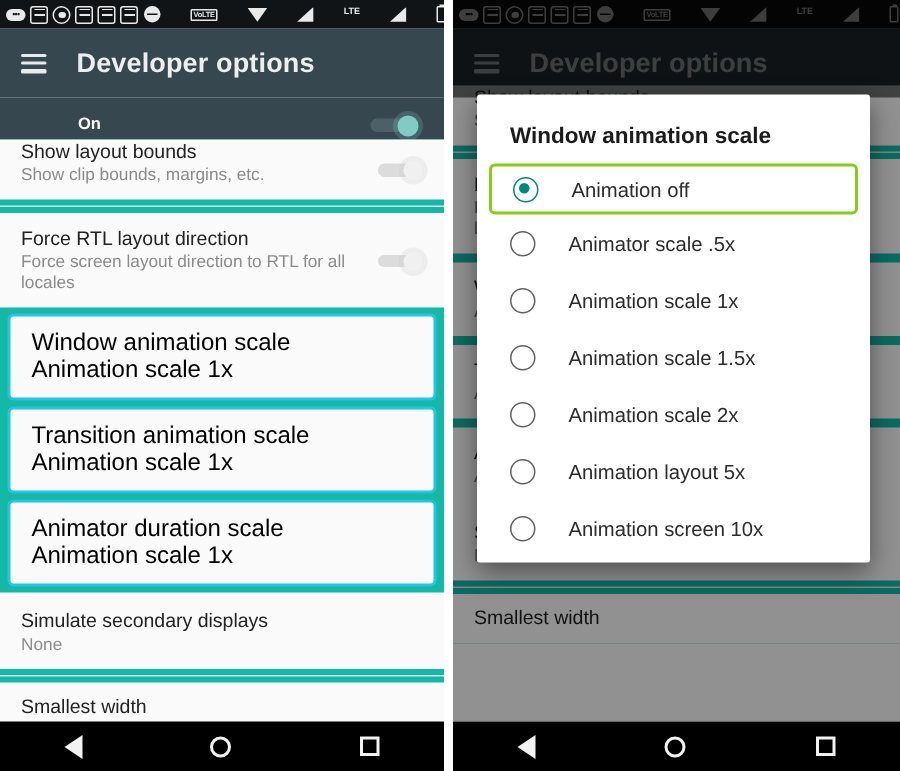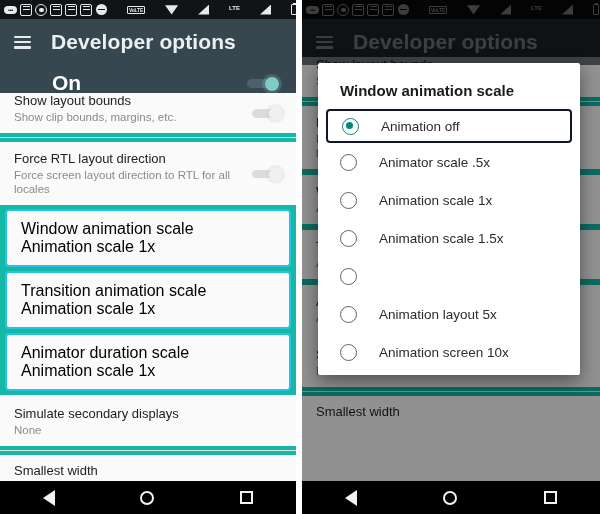--- a/index.html
+++ b/index.html
@@ -43,26 +43,26 @@
   .ico-sig{ width:11px; height:10px; background:#e9e9e9; clip-path:polygon(100% 0, 100% 100%, 0 100%); }
   .ico-lte{ font-size:6px; font-weight:bold; color:#e9e9e9; line-height:8px; align-self:flex-start; }
   .ico-bat{ width:6px; height:11px; border:1.2px solid #e9e9e9; border-radius:1px; position:relative; }
   .ico-bat::before{ content:""; position:absolute; top:-2.4px; left:1.4px; width:2.6px; height:1.6px; background:#e9e9e9; }
   .sb-time{ font-size:11px; font-weight:bold; color:#fff; margin-left:2px; letter-spacing:0.2px; }
 
   
   .toolbar{ height:46px; background:#37474f; display:flex; align-items:center; padding-left:14px; gap:20px; }
   .hamburger{ width:17px; height:13px; display:flex; flex-direction:column; justify-content:space-between; }
   .hamburger i{ display:block; height:2.2px; background:#e7ebed; border-radius:1px; }
-  .tb-title{ color:#eceff1; font-size:21px; font-weight:bold; letter-spacing:.1px; }
+  .tb-title{ color:#eceff1; font-size:18px; font-weight:bold; letter-spacing:.1px; }
 
   
   .onbar{ height:36px; background:#37474f; display:flex; align-items:center;
           padding:0 17px 0 52px; }
-  .onbar .on-label{ color:#fff; font-size:21px; font-weight:bold; }
+  .onbar .on-label{ color:#fff; font-size:11px; font-weight:bold; }
   .switch{ margin-left:auto; position:relative; width:32px; height:13px; }
   .switch .track{ position:absolute; top:2.5px; left:0; width:26px; height:9px;
     border-radius:5px; background:#4c6068; }
   .switch .knob{ position:absolute; top:0; right:0; width:14px; height:14px;
     border-radius:50%; background:#80cbc4; box-shadow:0 0 0 3px rgba(128,203,196,.22); }
 
   
   .list{ position:relative; background:#14b8a6; }
   .item{ position:relative; padding:9px 52px 9px 14px; background:#fafafa; }
   .item .t{ font-size:13px; color:#222; line-height:16px; font-weight:normal; }
@@ -92,21 +92,21 @@
   
   .dim{ position:absolute; left:0; top:0; width:100%; height:481px;
         background:rgba(0,0,0,.42); pointer-events:none; }
   .dim-top{ position:absolute; left:0; top:0; width:100%; height:65px; background:rgba(0,0,0,.55); }
 
   .dialog{ position:absolute; left:16px; top:63px; width:262px; background:#fff;
            border-radius:2px; box-shadow:0 6px 18px rgba(0,0,0,.45); overflow:hidden; }
   .dlg-title{ font-size:15px; font-weight:bold; color:#1b1b1b; padding:19px 22px 8px 22px; }
   .dlg-list{ padding:2px 0 4px 0; }
   .opt{ display:flex; align-items:center; height:38px; padding:0 22px 0 22px; gap:22px; }
-  .opt.sel{ border:2px solid #0f172a; border-radius:4px; margin:0 8px; padding-left:14px; height:34px; }
+  .opt.sel{ border:2px solid #84cc16; border-radius:4px; margin:0 8px; padding-left:14px; height:34px; }
   .radio{ width:17px; height:17px; border:1.7px solid #616161; border-radius:50%;
           position:relative; flex:none; }
   .opt.sel .radio{ border-color:#00897b; }
   .opt.sel .radio::after{ content:""; position:absolute; left:3.4px; top:3.4px; width:7px; height:7px;
           border-radius:50%; background:#00897b; }
   .opt .lbl{ font-size:13.5px; color:#2b2b2b; }
   .dlg-actions{ display:flex; justify-content:flex-end; padding:4px 20px 14px 20px; }
   .cancel{ font-size:12px; font-weight:bold; color:#00897b; letter-spacing:.8px; background:none;
            border:none; cursor:pointer; font-family:inherit; }
 
@@ -305,20 +305,21 @@
           <span class="lbl">Animation scale 1x</span>
         </div>
 
         <div class="opt">
           <span class="radio"></span>
           <span class="lbl">Animation scale 1.5x</span>
         </div>
 
         <div class="opt">
           <span class="radio"></span>
+          <span class="lbl">Animation scale 2x</span>
         </div>
 
         <div class="opt">
           <span class="radio"></span>
           <span class="lbl">Animation layout 5x</span>
         </div>
 
         <div class="opt">
           <span class="radio"></span>
           <span class="lbl">Animation screen 10x</span>

